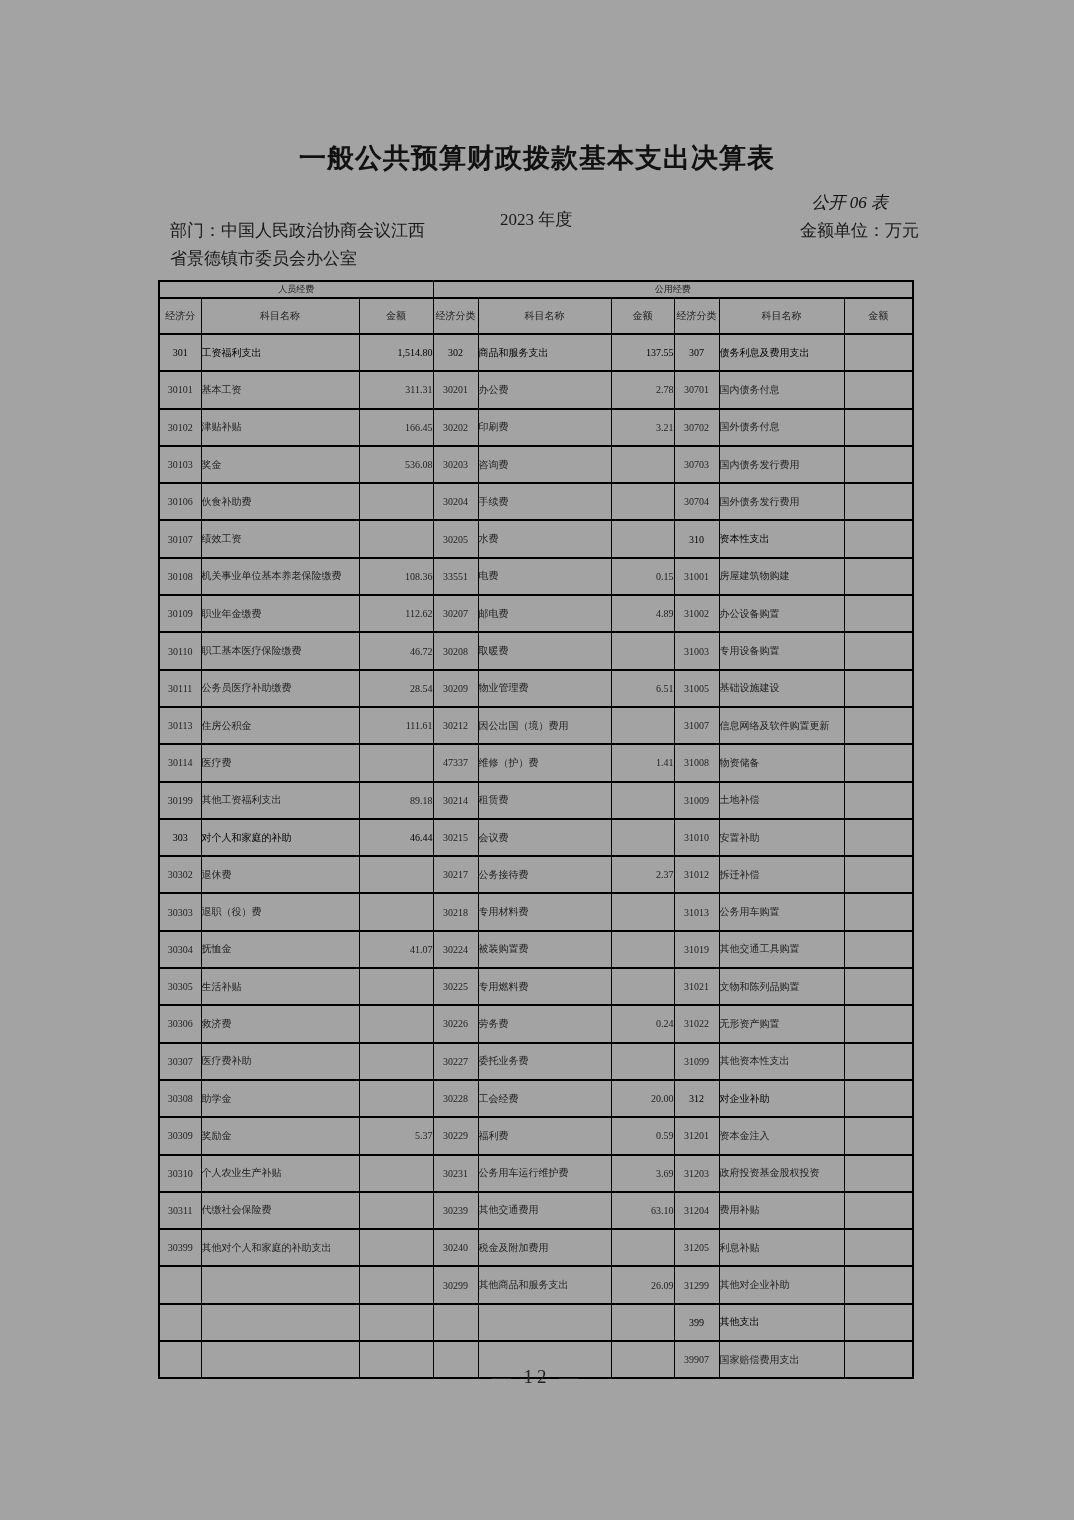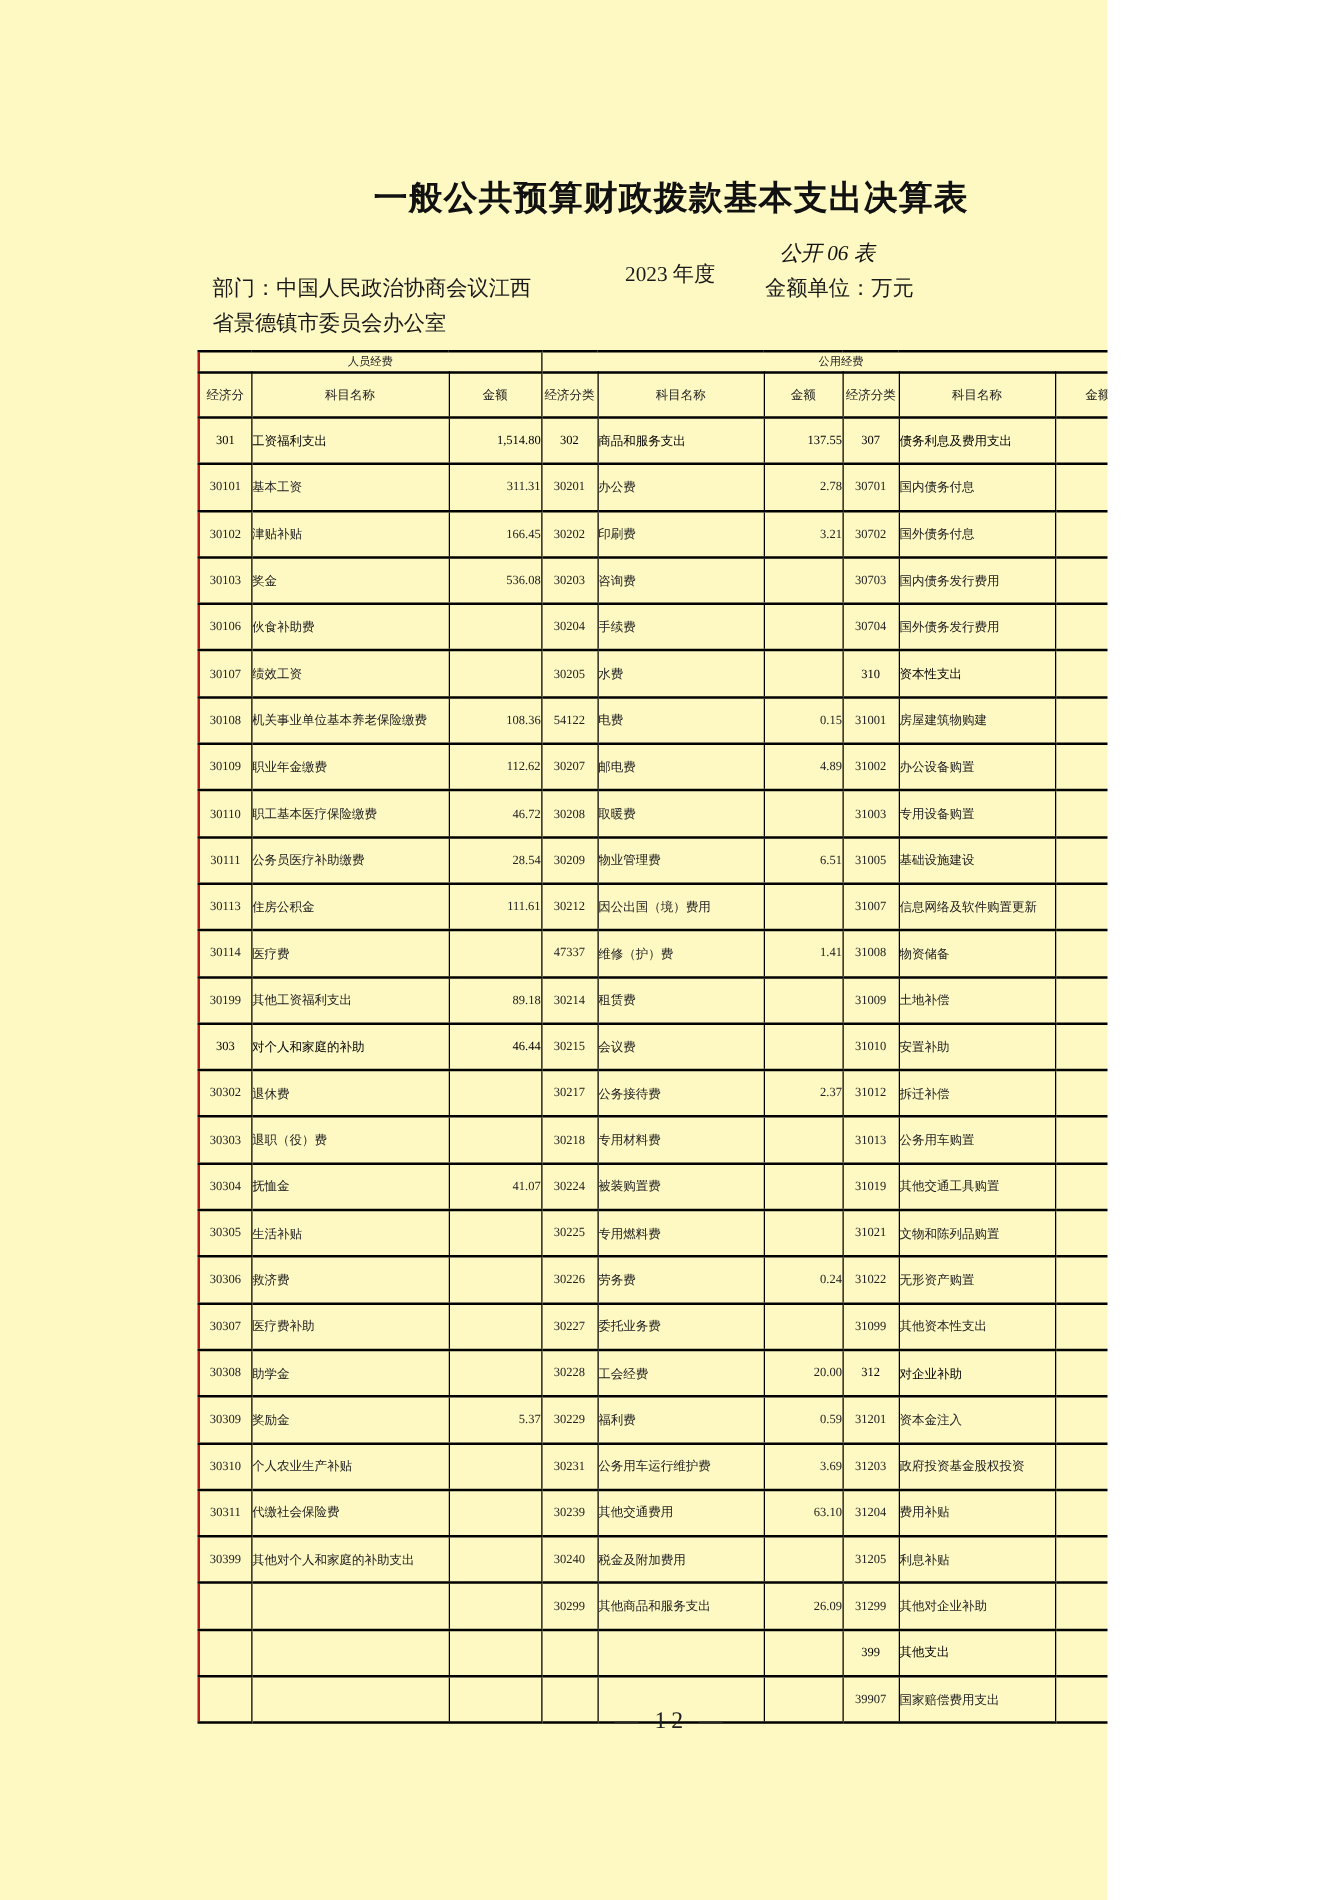--- a/index.html
+++ b/index.html
@@ -1,20 +1,20 @@
 <!DOCTYPE html>
 <html><head>
 <meta charset="utf-8">
 <style>
   html, body { margin: 0; padding: 0; background: #ffffff; }
   .page {
     position: relative;
-    width: 886px;
+    width: 1074px;
     height: 1520px;
-    background: #fef9c3;
+    background: #a3a3a3;
     color: #1a1a1a;
     font-family: "Liberation Serif", "DejaVu Serif", serif;
     overflow: hidden;
   }
   .doc-title {
     position: absolute;
     top: 140px;
     left: 0;
     width: 1074px;
     text-align: center;
@@ -37,21 +37,21 @@
   .meta-unit { position: absolute; top: 219px; right: 155px; font-size: 17px; }
   .meta-dept2 { position: absolute; top: 247px; left: 170px; font-size: 17px; }
 
   table.budget {
     position: absolute;
     top: 280px;
     left: 158px;
     width: 754px;
     border-collapse: collapse;
     table-layout: fixed;
-    border: 2px solid #b91c1c;
+    border: 2px solid #000000;
     font-size: 10px;
     color: #222;
   }
   table.budget th, table.budget td {
     border-left: 1px solid #000;
     border-right: 1px solid #000;
     border-top: 2px solid #000;
     border-bottom: 2px solid #000;
     overflow: hidden;
     white-space: nowrap;
@@ -183,21 +183,21 @@
           <td class="c1">水费</td>
           <td class="c2"></td>
           <td class="c0 bold">310</td>
           <td class="c1 bold">资本性支出</td>
           <td class="c2 bold"></td>
         </tr>
         <tr>
           <td class="c0">30108</td>
           <td class="c1">机关事业单位基本养老保险缴费</td>
           <td class="c2">108.36</td>
-          <td class="c0">54122</td>
+          <td class="c0">33551</td>
           <td class="c1">电费</td>
           <td class="c2">0.15</td>
           <td class="c0">31001</td>
           <td class="c1">房屋建筑物购建</td>
           <td class="c2"></td>
         </tr>
         <tr>
           <td class="c0">30109</td>
           <td class="c1">职业年金缴费</td>
           <td class="c2">112.62</td>

